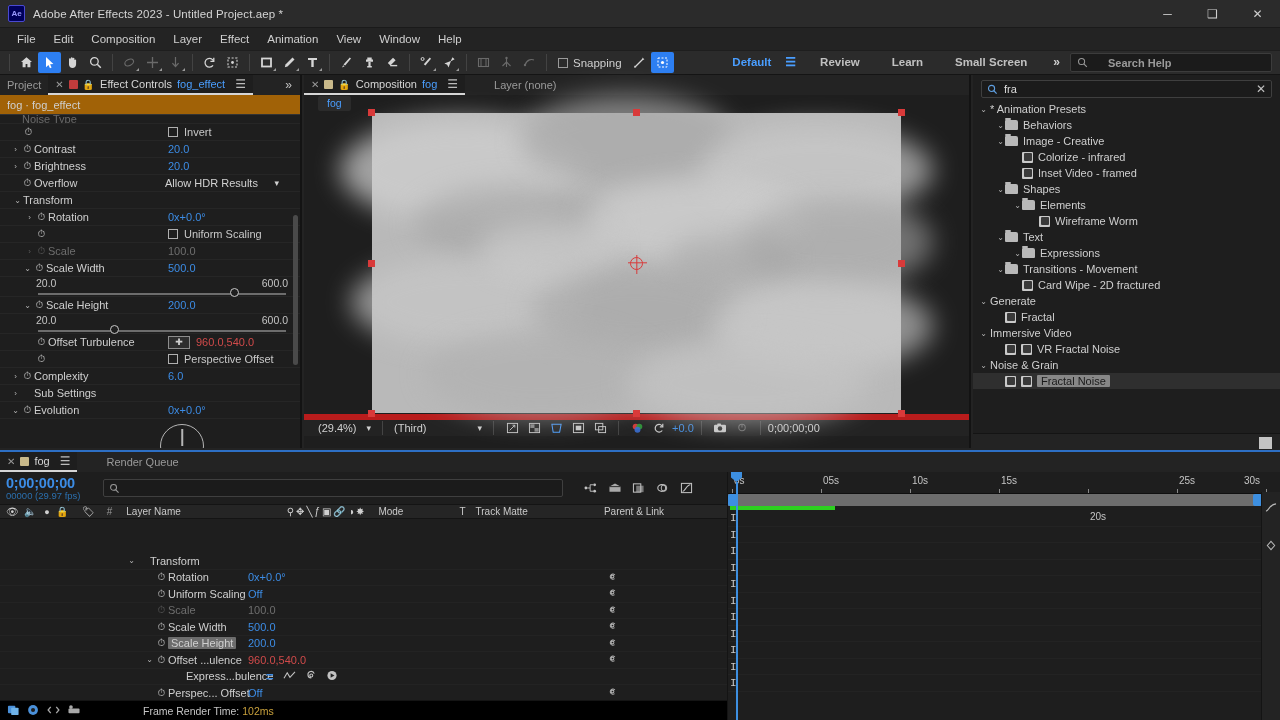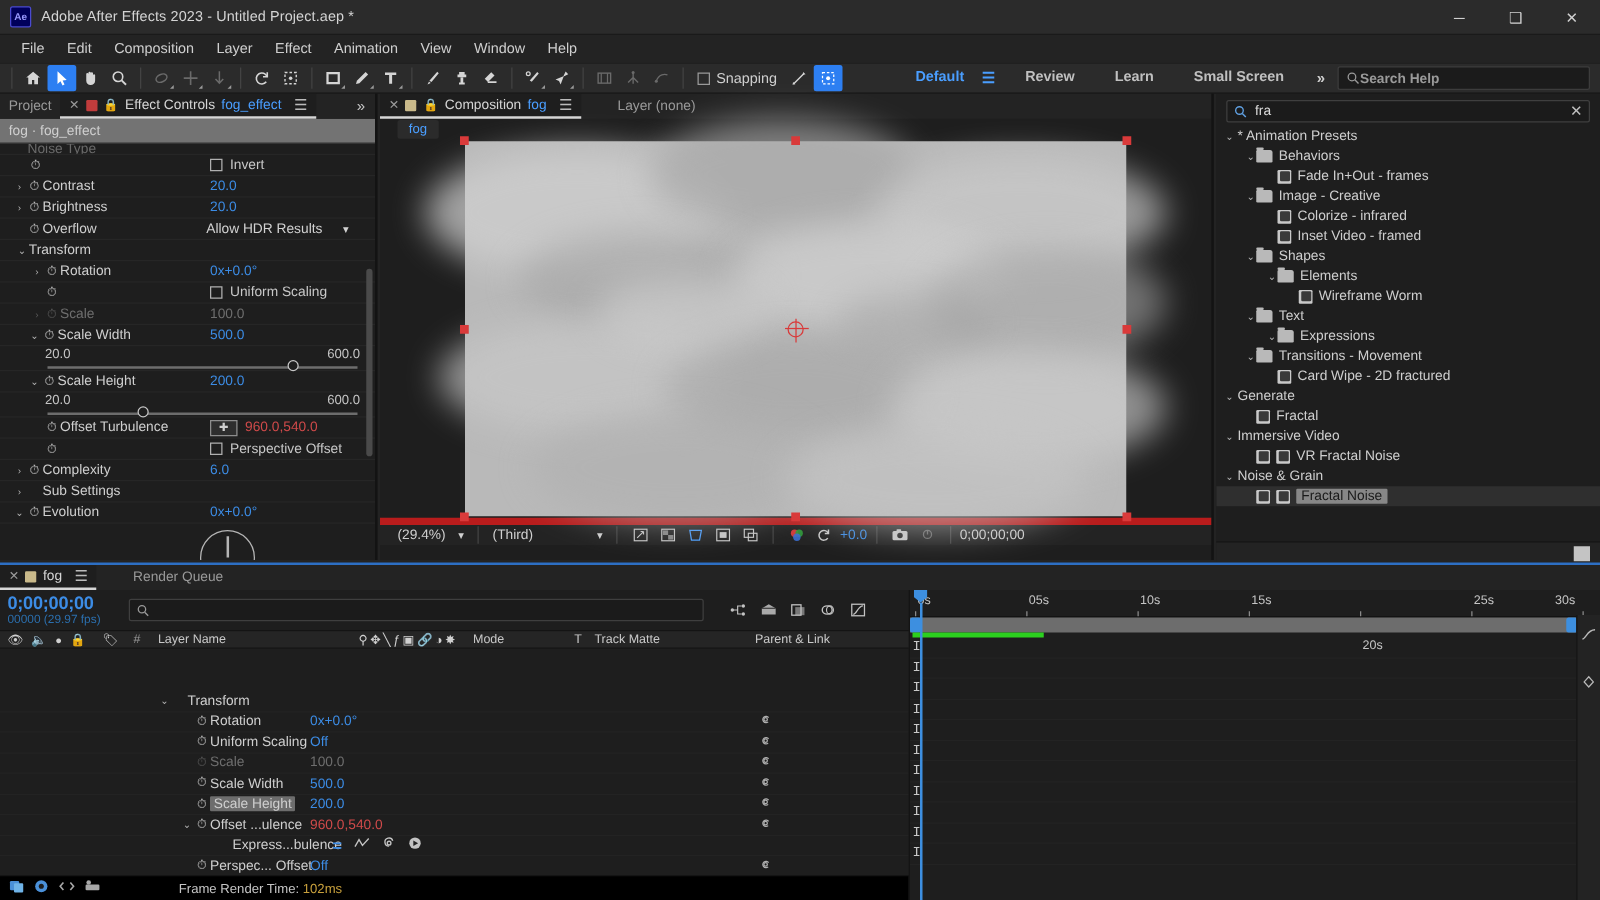--- a/index.html
+++ b/index.html
@@ -39,21 +39,21 @@
   .snap-wrap { display:flex; align-items:center; gap:5px; padding:0 6px; color:#cfcfcf;
     font-size:11.5px; }
   .chk { width:10px; height:10px; border:1px solid #9a9a9a; background:#2b2b2b; }
   .ws-bar { margin-left:auto; display:flex; align-items:center; height:25px;font-weight:bold; }
   .ws-item { padding:0 16px; font-size:11.5px; color:#c0c0c0; height:25px;
     line-height:25px; }
   .ws-item.sel { color:#4a9eff; padding-right:6px; }
   .ws-burger { color:#4a9eff; padding:0 8px; font-size:12px; height:25px; line-height:25px; }
   .ws-chev { padding:0 10px; color:#cfcfcf; font-size:12px; height:25px; line-height:25px; }
   .help-search { width:202px; height:19px; background:#1b1b1b; border:1px solid #3c3c3c;
-    border-radius:2px; display:flex; align-items:center; gap:0; padding:0 6px;
+    border-radius:2px; display:flex; align-items:center; gap:20px; padding:0 6px;
     margin-right:8px; color:#9a9a9a; font-size:11px; }
 
   
   .workspace { position:absolute; top:75px; left:0; right:0; bottom:0; }
 
   
   .left-panel { position:absolute; left:0; top:0; width:302px; height:373px;
     background:#1e1e1e; border-right:2px solid #131313; }
   .panel-tabs { height:20px; background:#232323; display:flex; align-items:center;
     font-size:11px; position:relative; }
@@ -61,21 +61,21 @@
     color:#a8a8a8; position:relative; }
   .tab.inactive { color:#9a9a9a; }
   .tab.active { background:#1e1e1e; color:#d6d6d6;
     border-bottom:2px solid #d6d6d6; }
   .tab-x { font-size:10px; color:#999; }
   .tab-sw { width:9px; height:9px; border-radius:1px; }
   .tab-lock { font-size:10px; color:#bbb; }
   .tab-blue { color:#4a9eff; }
   .tab-burger { font-size:12px; color:#bbb; margin-left:5px; }
   .panel-chevrons { margin-left:auto; padding:0 8px; color:#c5c5c5; font-size:12px; }
-  .ec-breadcrumb { height:20px; background:#737373; display:flex; align-items:center;
+  .ec-breadcrumb { height:20px; background:#a16207; display:flex; align-items:center;
     padding-left:7px; font-size:11px; color:#cfcfcf; border-bottom:1px solid #333; }
   .ec-body { position:relative; height:333px; overflow:hidden; background:#1e1e1e; }
   .ec-row { height:17px; display:flex; align-items:center; position:relative;
     border-bottom:1px solid #262626; font-size:11px; }
   .ec-row .lbl { color:#cfcfcf; }
   .ec-row .lbl.dim { color:#6e6e6e; }
   .ec-val { position:absolute; left:168px; color:#3c8ce5; font-size:11px; }
   .ec-val.dim { color:#6e6e6e; }
   .ec-val.red { color:#d04a4a; }
   .twirl { width:11px; text-align:center; color:#b4b4b4; font-size:8px; display:inline-block;}
@@ -715,26 +715,20 @@
             <span style="width: 2px; flex: 0 0 auto;"></span>
             <span>* Animation Presets</span>
           </div>
           <div class="fx-row">
             <span style="width: 23px; flex: 0 0 auto;"></span>
             <span class="tw">⌄</span>
             <span class="folder"></span>
             <span>Behaviors</span>
           </div>
           <div class="fx-row">
-            <span style="width: 40px; flex: 0 0 auto;"></span>
-            <span class="tw"></span>
-            <span class="preset-ico"></span>
-            <span>Fade In+Out - frames</span>
-          </div>
-          <div class="fx-row">
             <span style="width: 23px; flex: 0 0 auto;"></span>
             <span class="tw">⌄</span>
             <span class="folder"></span>
             <span>Image - Creative</span>
           </div>
           <div class="fx-row">
             <span style="width: 40px; flex: 0 0 auto;"></span>
             <span class="tw"></span>
             <span class="preset-ico"></span>
             <span>Colorize - infrared</span>

